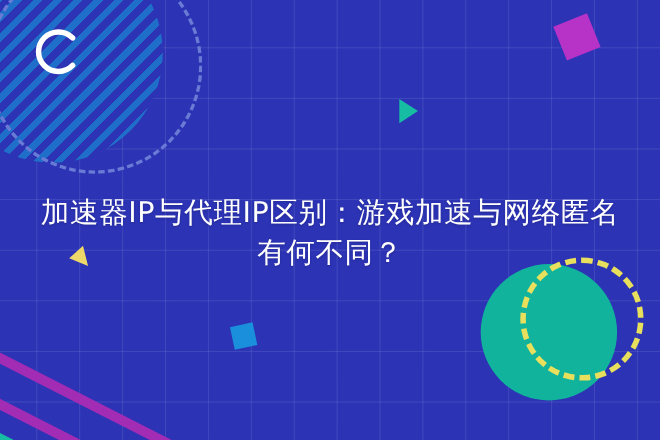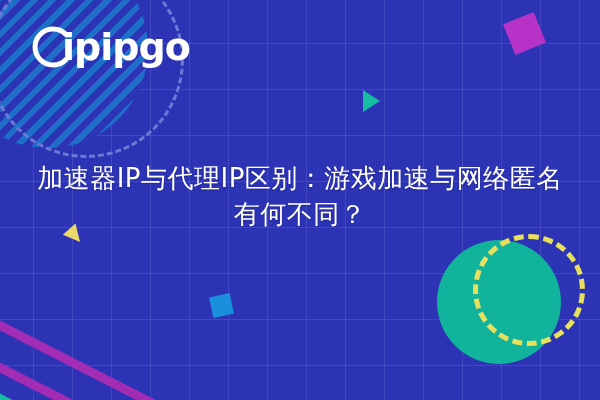--- a/index.html
+++ b/index.html
@@ -151,21 +151,21 @@
   }
   .diag-1 { left: -6px;  top: 318px; width: 340px; background: #a32cb5; }
   .diag-2 { left: -14px; top: 356px; width: 340px; background: #a32cb5; }
   .diag-3 { left: -16px; top: 386px; width: 330px; background: #16bda2; }
 
   
   .headline {
     position: absolute;
     left: 0;
     right: 0;
-    top: 161px;
+    top: 177px;
     text-align: center;
     color: #ffffff;
     font-size: 26px;
     line-height: 1.38;
     letter-spacing: 0.5px;
     padding: 0 26px;
     box-sizing: border-box;
     font-family: "DejaVu Sans", "Liberation Sans", sans-serif;
     text-shadow: 0 1px 2px rgba(0,0,0,0.18);
   }
@@ -179,21 +179,20 @@
 
   <div class="striped-circle"></div>
   <div class="dashed-circle"></div>
 
   <div class="logo">
     <span class="logo-ring">
       <svg width="50" height="50" viewBox="0 0 50 50" aria-hidden="true">
         <path d="M38 12.5 A18 18 0 1 0 38 37.5" fill="none" stroke="#ffffff" stroke-width="5" stroke-linecap="round"></path>
       </svg>
     </span>
-    <span class="logo-word">ipipgo</span>
   </div>
 
   <div class="tri-teal"></div>
   <div class="sq-magenta"></div>
   <div class="tri-yellow"></div>
   <div class="sq-blue"></div>
 
   <div class="circle-teal"></div>
   <div class="circle-dashed-yellow"></div>
 

